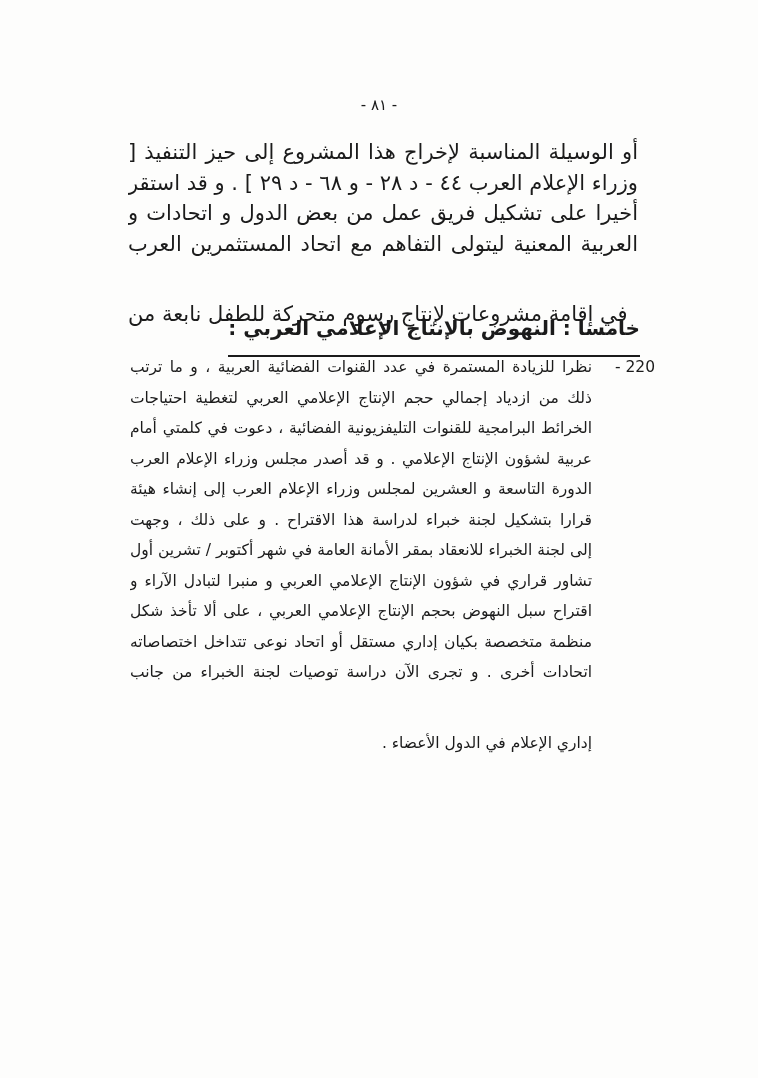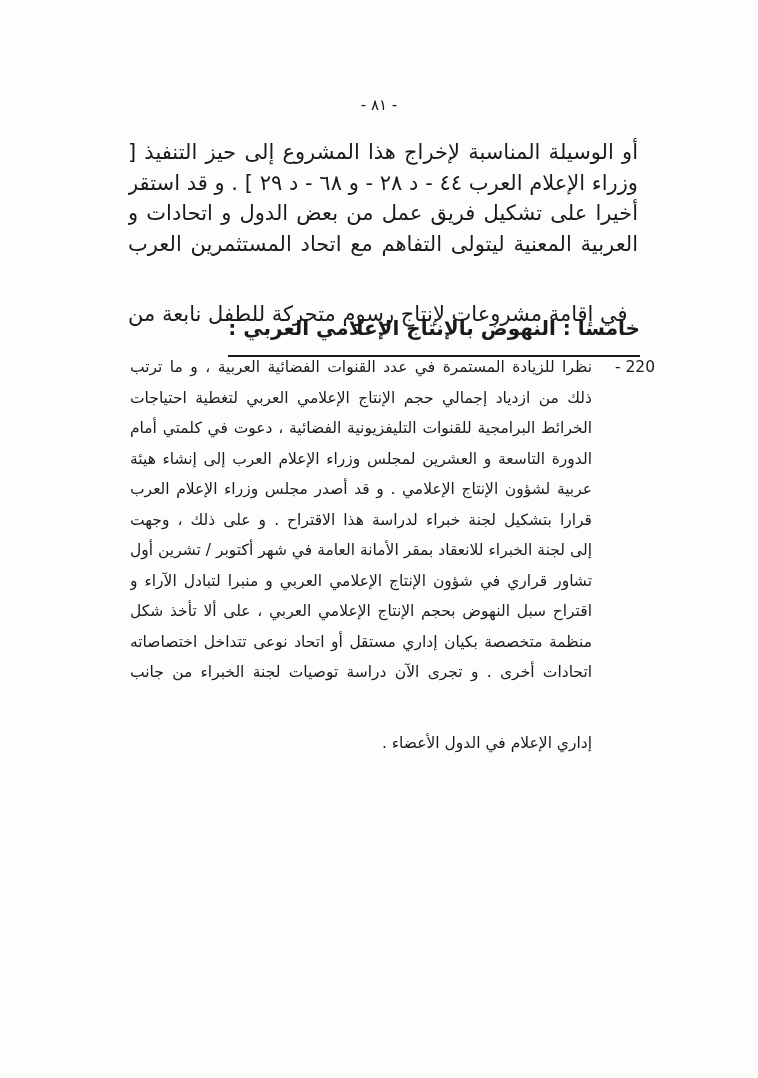--- a/index.html
+++ b/index.html
@@ -100,22 +100,22 @@
   <div class="heading-row">
     <span class="heading">خامسا : النهوض بالإنتاج الإعلامي العربي :</span>
   </div>
 
   <div class="item">
     <div class="item-number">220 -</div>
     <div class="item-body">
         <div class="tline">نظرا للزيادة المستمرة في عدد القنوات الفضائية العربية ، و ما ترتب على</div>
         <div class="tline">ذلك من ازدياد إجمالي حجم الإنتاج الإعلامي العربي لتغطية احتياجات</div>
         <div class="tline">الخرائط البرامجية للقنوات التليفزيونية الفضائية ، دعوت في كلمتي أمام</div>
+        <div class="tline">عربية لشؤون الإنتاج الإعلامي . و قد أصدر مجلس وزراء الإعلام العرب</div>
         <div class="tline">الدورة التاسعة و العشرين لمجلس وزراء الإعلام العرب إلى إنشاء هيئة</div>
-        <div class="tline">عربية لشؤون الإنتاج الإعلامي . و قد أصدر مجلس وزراء الإعلام العرب</div>
         <div class="tline">قرارا بتشكيل لجنة خبراء لدراسة هذا الاقتراح . و على ذلك ، وجهت الدعوة</div>
         <div class="tline">إلى لجنة الخبراء للانعقاد بمقر الأمانة العامة في شهر أكتوبر / تشرين أول</div>
         <div class="tline">تشاور قراري في شؤون الإنتاج الإعلامي العربي و منبرا لتبادل الآراء و</div>
         <div class="tline">اقتراح سبل النهوض بحجم الإنتاج الإعلامي العربي ، على ألا تأخذ شكل</div>
         <div class="tline">منظمة متخصصة بكيان إداري مستقل أو اتحاد نوعى تتداخل اختصاصاته مع</div>
         <div class="tline">اتحادات أخرى . و تجرى الآن دراسة توصيات لجنة الخبراء من جانب</div>
         <div class="tline tline-last">إداري الإعلام في الدول الأعضاء .</div>
       </div>
   </div>
 

